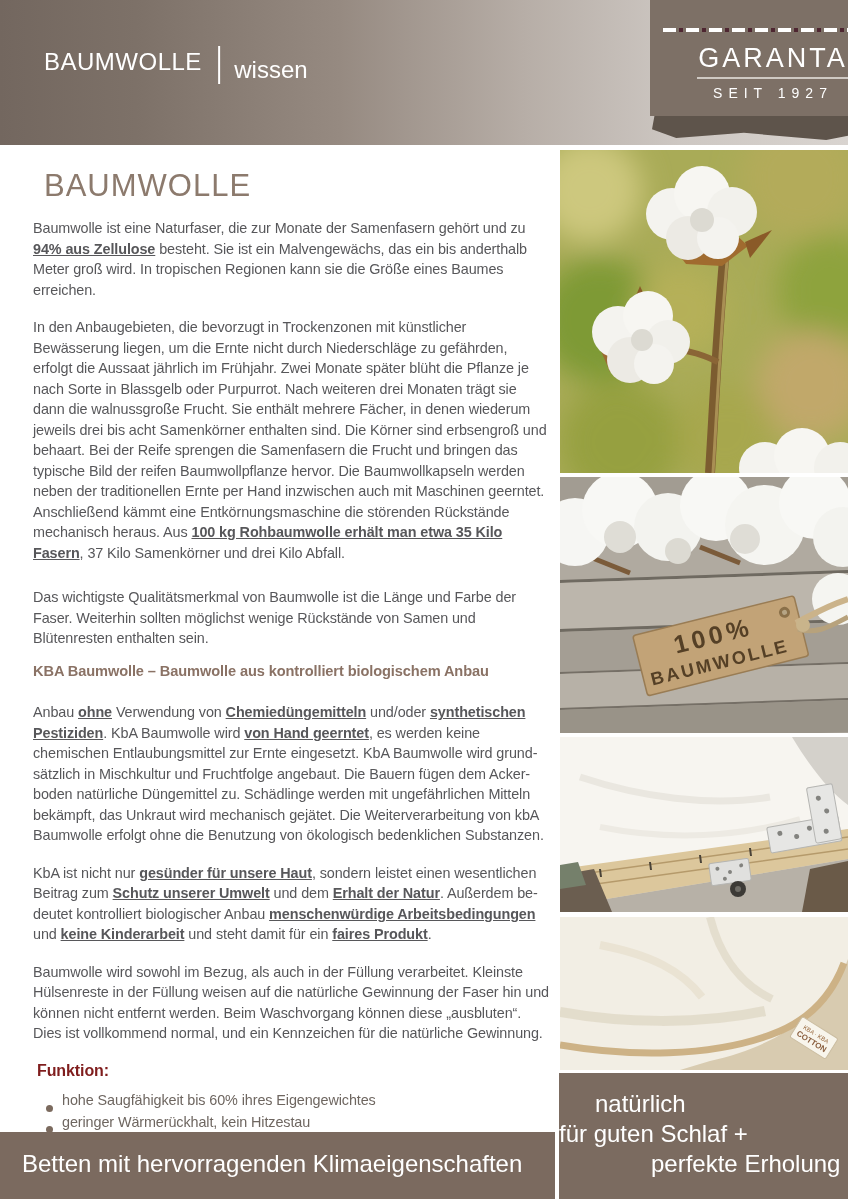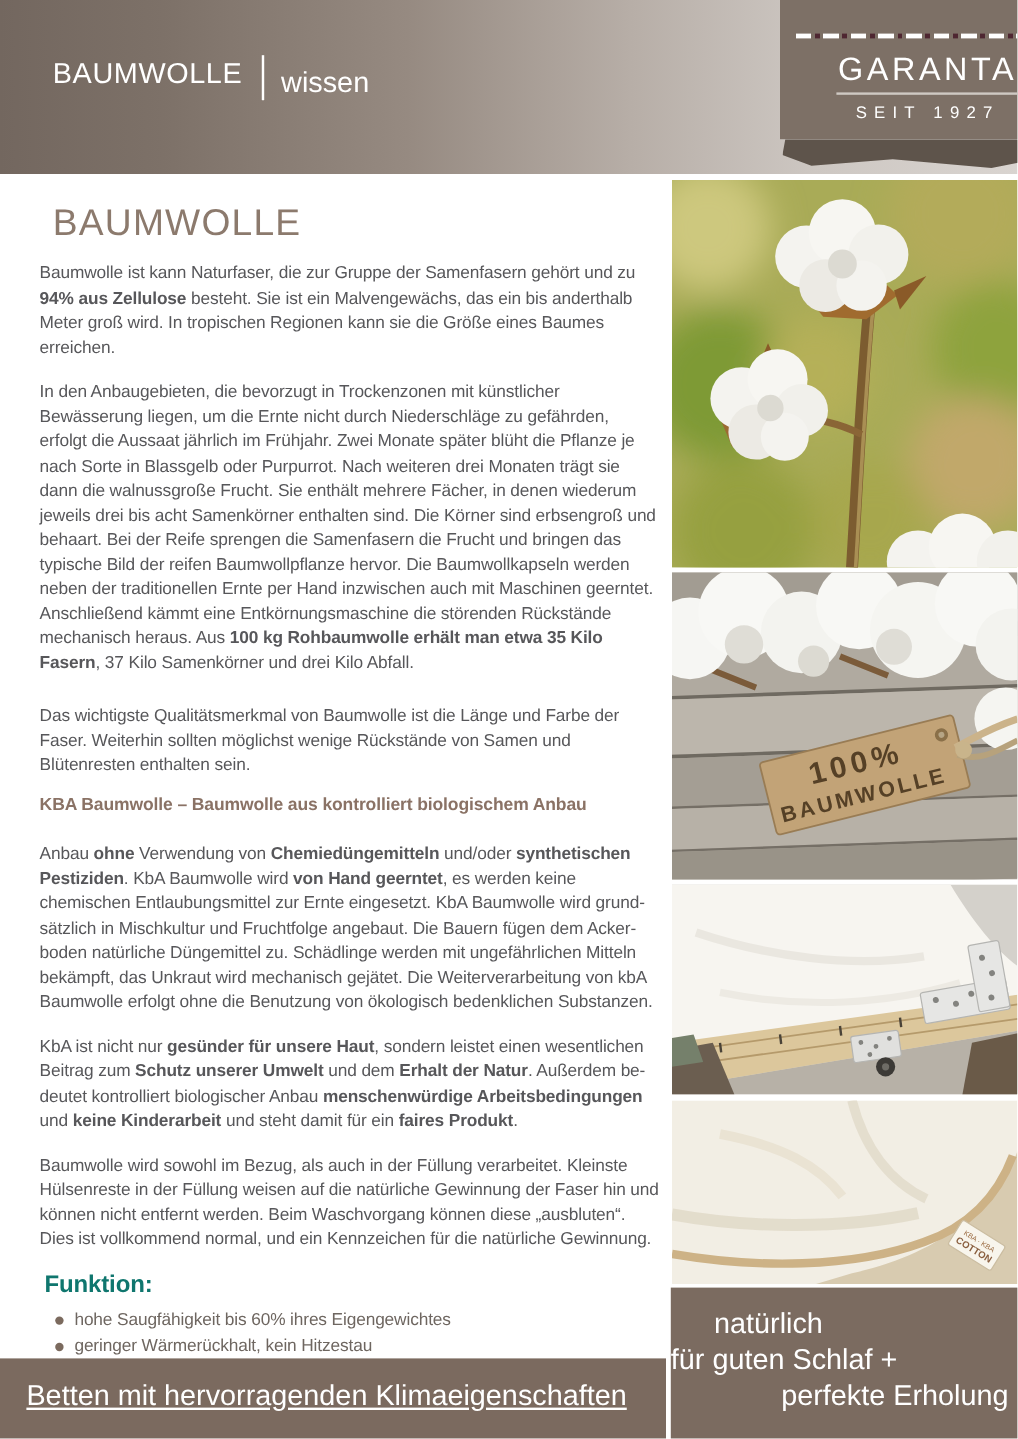--- a/index.html
+++ b/index.html
@@ -24,36 +24,36 @@
   .ribbon-flap{position:absolute;top:116px;left:2px;right:2px;height:24px;background:#5e544b;
     clip-path:polygon(1% 0,99% 0,100% 45%,72% 100%,38% 70%,10% 92%,0 55%);}
 
   
   .article{position:absolute;left:33px;top:145px;width:516px;color:#57575a;
     font-size:14.4px;line-height:20.5px;letter-spacing:-0.1px;}
   .article-title{color:#8c7a6d;font-size:31px;font-weight:400;letter-spacing:1px;margin:25px 0 17px 11px;line-height:1;}
   .article p{margin:0 0 17px;white-space:pre-line;}
   .article p.pb-lg{margin-bottom:24px;}
   .article p.pb-sm{margin-bottom:13px;}
-  .b{font-weight:700;}
+  .b{font-weight:700;text-decoration:underline;}
   .kba-heading{color:#8a7265;font-size:14.6px;font-weight:700;margin:4px 0 22px;line-height:1.3;}
-  .funktion-heading{color:#0f766e;font-size:20px;font-weight:700;margin:2px 0 9px 4px;}
+  .funktion-heading{color:#7f1d1d;font-size:16px;font-weight:700;margin:2px 0 9px 4px;}
   .bullets{list-style:none;margin:0;padding:0 0 0 13px;}
-  .bullets li{display:flex;gap:9px;color:#6e6660;line-height:21.4px;}
+  .bullets li{display:flex;gap:9px;color:#6e6660;line-height:21.4px;align-items:flex-end;}
   .bullets .dot{width:7px;height:7px;border-radius:50%;background:#7b6a5e;margin-top:7px;flex:none;}
   .bullets .btxt{white-space:pre-line;}
 
   
   .photos{position:absolute;left:560px;top:150px;width:288px;}
   .photo{display:block;margin:0 0 4px;}
   .photo.gap5{margin-bottom:5px;}
 
   
   .bottom-bar{position:absolute;left:0;top:1132px;width:555px;height:67px;background:#7b6a5f;
-    color:#fff;display:flex;align-items:center;padding:0 16px 4px 22px;font-size:24px;z-index:6;text-decoration:underline;}
+    color:#fff;display:flex;align-items:center;padding:0 16px 4px 22px;font-size:24px;z-index:6;}
   .claim-box{position:absolute;left:559px;top:1073px;width:314px;height:126px;background:#7b6b60;
     color:#fff;font-size:24px;padding-top:16px;z-index:6;}
   .claim-line{line-height:30px;}
   .claim-line.l1{padding-left:36px;}
   .claim-line.l2{}
   .claim-line.l3{padding-left:92px;}
 </style>
 </head>
 <body>
 
@@ -69,21 +69,21 @@
       <div class="stitch"></div>
       <div class="logo-name">GARANTA</div>
       <div class="logo-rule"></div>
       <div class="logo-tagline">SEIT 1927</div>
       <div class="ribbon-flap"></div>
     </div>
   </header>
 
   <main class="article">
     <h1 class="article-title">BAUMWOLLE</h1>
-    <p><span>Baumwolle ist kann Naturfaser, die zur Gruppe der Samenfasern gehört und zu </span><span class="b">94% aus Zellulose</span><span> besteht. Sie ist ein Malvengewächs, das ein bis anderthalb Meter groß wird. In tropischen Regionen kann sie die Größe eines Baumes erreichen.</span></p>
+    <p><span>Baumwolle ist eine Naturfaser, die zur Monate der Samenfasern gehört und zu </span><span class="b">94% aus Zellulose</span><span> besteht. Sie ist ein Malvengewächs, das ein bis anderthalb Meter groß wird. In tropischen Regionen kann sie die Größe eines Baumes erreichen.</span></p>
     <p class="pb-lg"><span>In den Anbaugebieten, die bevorzugt in Trockenzonen mit künstlicher Bewässerung liegen, um die Ernte nicht durch Niederschläge zu gefährden, erfolgt die Aussaat jährlich im Frühjahr. Zwei Monate später blüht die Pflanze je nach Sorte in Blassgelb oder Purpurrot. Nach weiteren drei Monaten trägt sie dann die walnussgroße Frucht. Sie enthält mehrere Fächer, in denen wiederum jeweils drei bis acht Samenkörner enthalten sind. Die Körner sind erbsengroß und behaart. Bei der Reife sprengen die Samenfasern die Frucht und bringen das typische Bild der reifen Baumwollpflanze hervor. Die Baumwollkapseln werden neben der traditionellen Ernte per Hand inzwischen auch mit Maschinen geerntet.
 Anschließend kämmt eine Entkörnungsmaschine die störenden Rückstände mechanisch heraus. Aus </span><span class="b">100 kg Rohbaumwolle erhält man etwa 35 Kilo Fasern</span><span>, 37 Kilo Samenkörner und drei Kilo Abfall.</span></p>
     <p class="pb-sm"><span>Das wichtigste Qualitätsmerkmal von Baumwolle ist die Länge und Farbe der Faser. Weiterhin sollten möglichst wenige Rückstände von Samen und Blütenresten enthalten sein.</span></p>
     <h2 class="kba-heading">KBA Baumwolle – Baumwolle aus kontrolliert biologischem Anbau</h2>
     <p><span>Anbau </span><span class="b">ohne</span><span> Verwendung von </span><span class="b">Chemiedüngemitteln</span><span> und/oder </span><span class="b">synthetischen Pestiziden</span><span>. KbA Baumwolle wird </span><span class="b">von Hand geerntet</span><span>, es werden keine chemischen Entlaubungsmittel zur Ernte eingesetzt. KbA Baumwolle wird grund-sätzlich in Mischkultur und Fruchtfolge angebaut. Die Bauern fügen dem Acker-boden natürliche Düngemittel zu. Schädlinge werden mit ungefährlichen Mitteln bekämpft, das Unkraut wird mechanisch gejätet. Die Weiterverarbeitung von kbA Baumwolle erfolgt ohne die Benutzung von ökologisch bedenklichen Substanzen.</span></p>
     <p><span>KbA ist nicht nur </span><span class="b">gesünder für unsere Haut</span><span>, sondern leistet einen wesentlichen Beitrag zum </span><span class="b">Schutz unserer Umwelt</span><span> und dem </span><span class="b">Erhalt der Natur</span><span>. Außerdem be-deutet kontrolliert biologischer Anbau </span><span class="b">menschenwürdige Arbeitsbedingungen</span><span> und </span><span class="b">keine Kinderarbeit</span><span> und steht damit für ein </span><span class="b">faires Produkt</span><span>.</span></p>
     <p><span>Baumwolle wird sowohl im Bezug, als auch in der Füllung verarbeitet. Kleinste Hülsenreste in der Füllung weisen auf die natürliche Gewinnung der Faser hin und können nicht entfernt werden. Beim Waschvorgang können diese „ausbluten“. Dies ist vollkommend normal, und ein Kennzeichen für die natürliche Gewinnung.</span></p>
     <h2 class="funktion-heading">Funktion:</h2>
     <ul class="bullets">
         <li>

